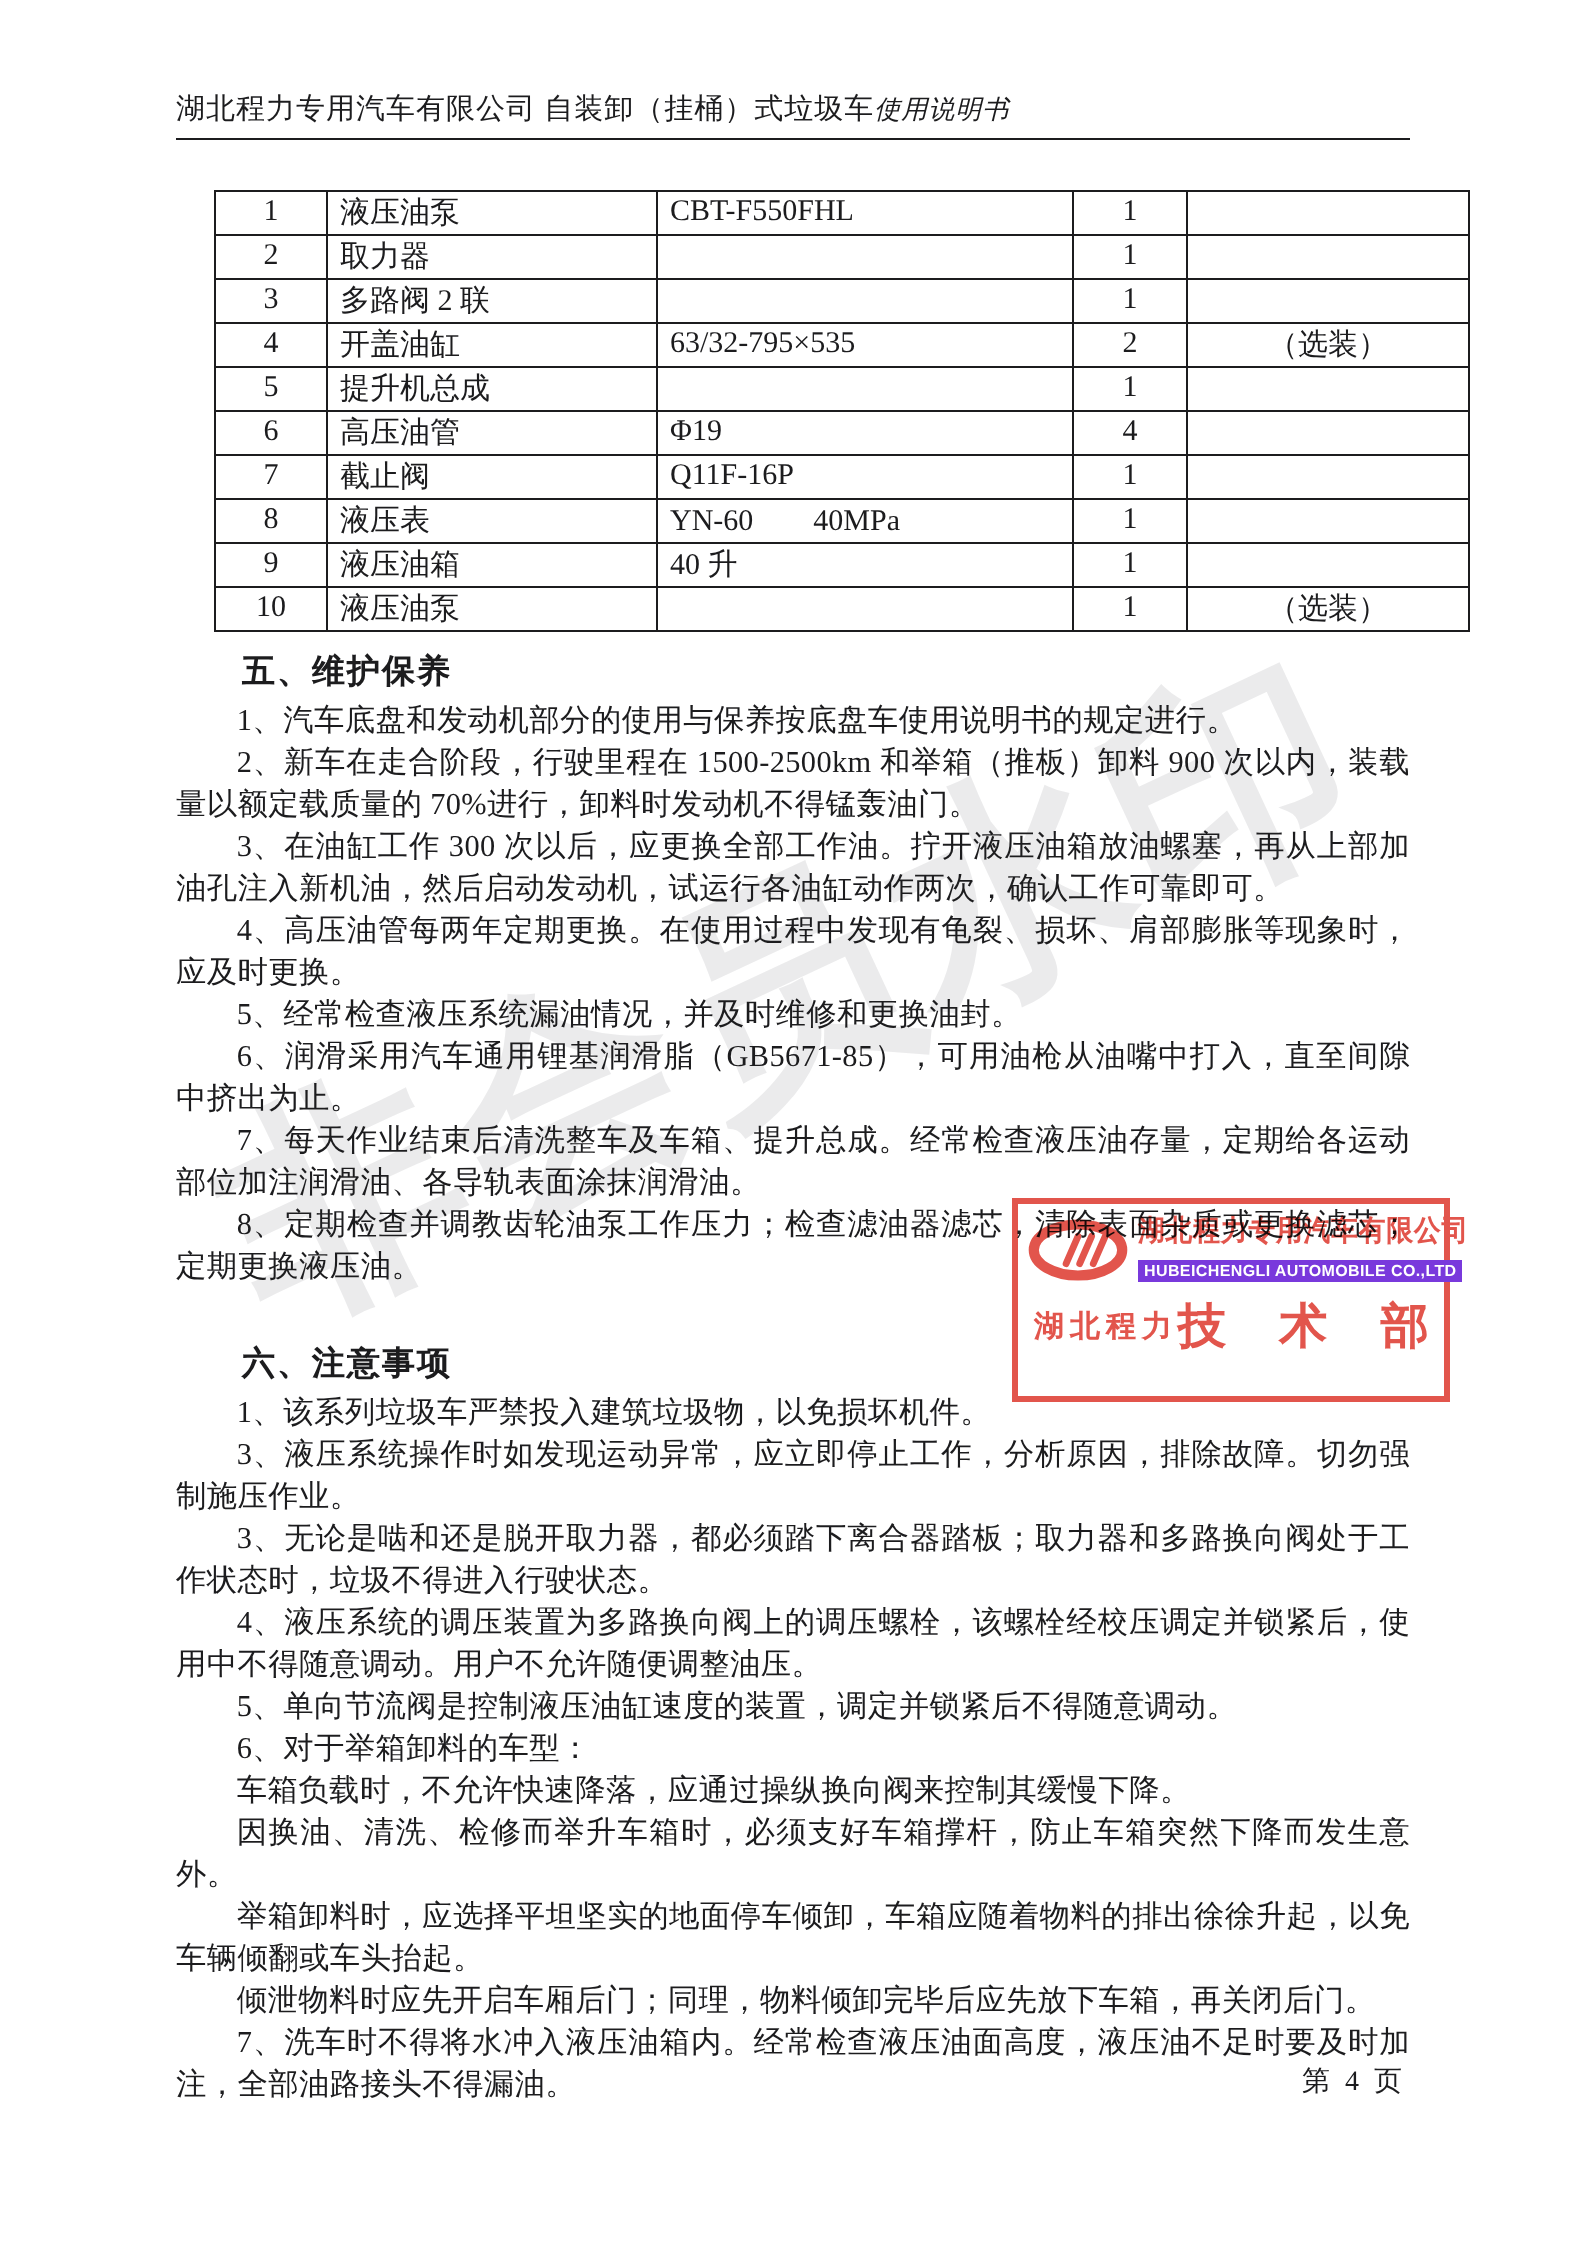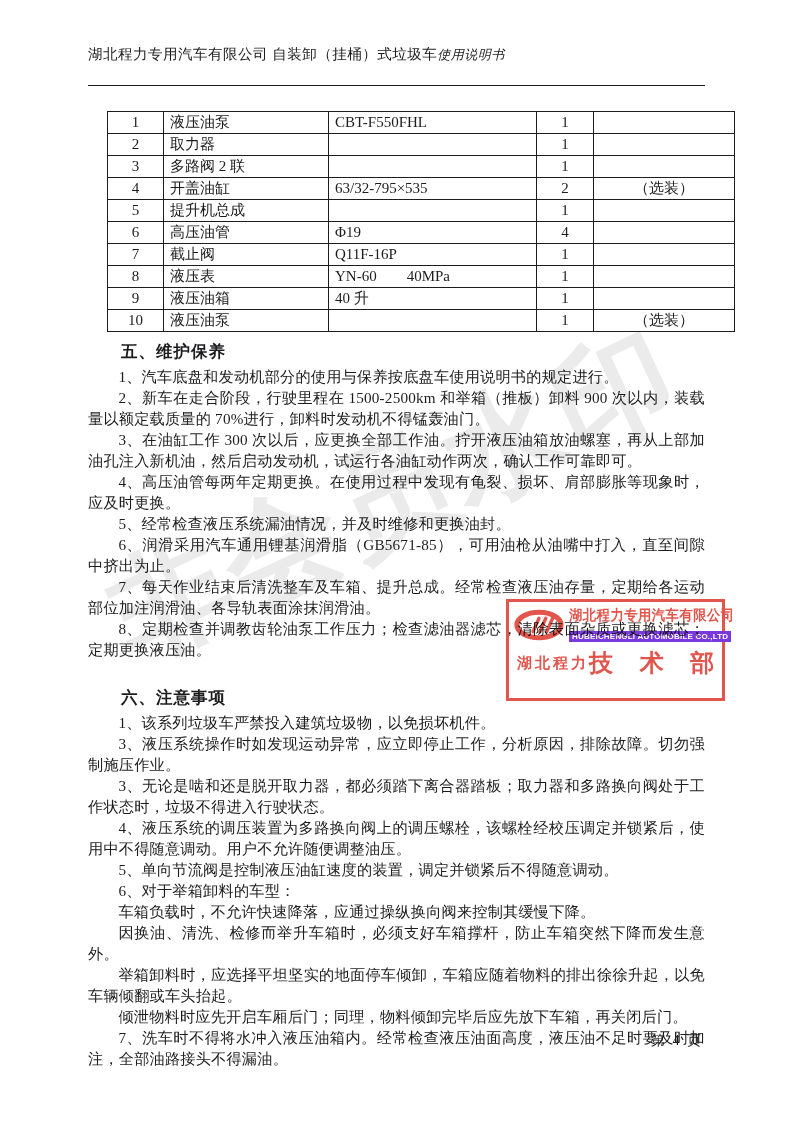--- a/index.html
+++ b/index.html
@@ -11,21 +11,21 @@
   .watermark {
     position:absolute; left:118px; top:545px; z-index:0;
     font-family:"Liberation Sans","DejaVu Sans",sans-serif;
     font-size:118px; font-weight:700; letter-spacing:4px; white-space:nowrap;
     color:rgba(110,110,120,0.14);
     transform:rotate(-25deg); transform-origin:0 50%;
     pointer-events:none; user-select:none;
   }
   .content { position:absolute; left:88px; width:617px; top:0; z-index:1; }
   .doc-header {
-    padding-top:45px; padding-bottom:21px;
+    padding-top:45px; padding-bottom:5px;
     border-bottom:1.6px solid #1c1c1e;
     font-size:14.5px; letter-spacing:0.5px; white-space:nowrap;
   }
   .doc-header .suffix { font-style:italic; font-size:13px; }
   table.parts-table {
     border-collapse:collapse; margin:25px 0 0 19px; table-layout:fixed;
     width:586px; font-size:15px;
   }
   .parts-table td {
     border:1.3px solid #1c1c1e; height:21px; padding:0 6px;

